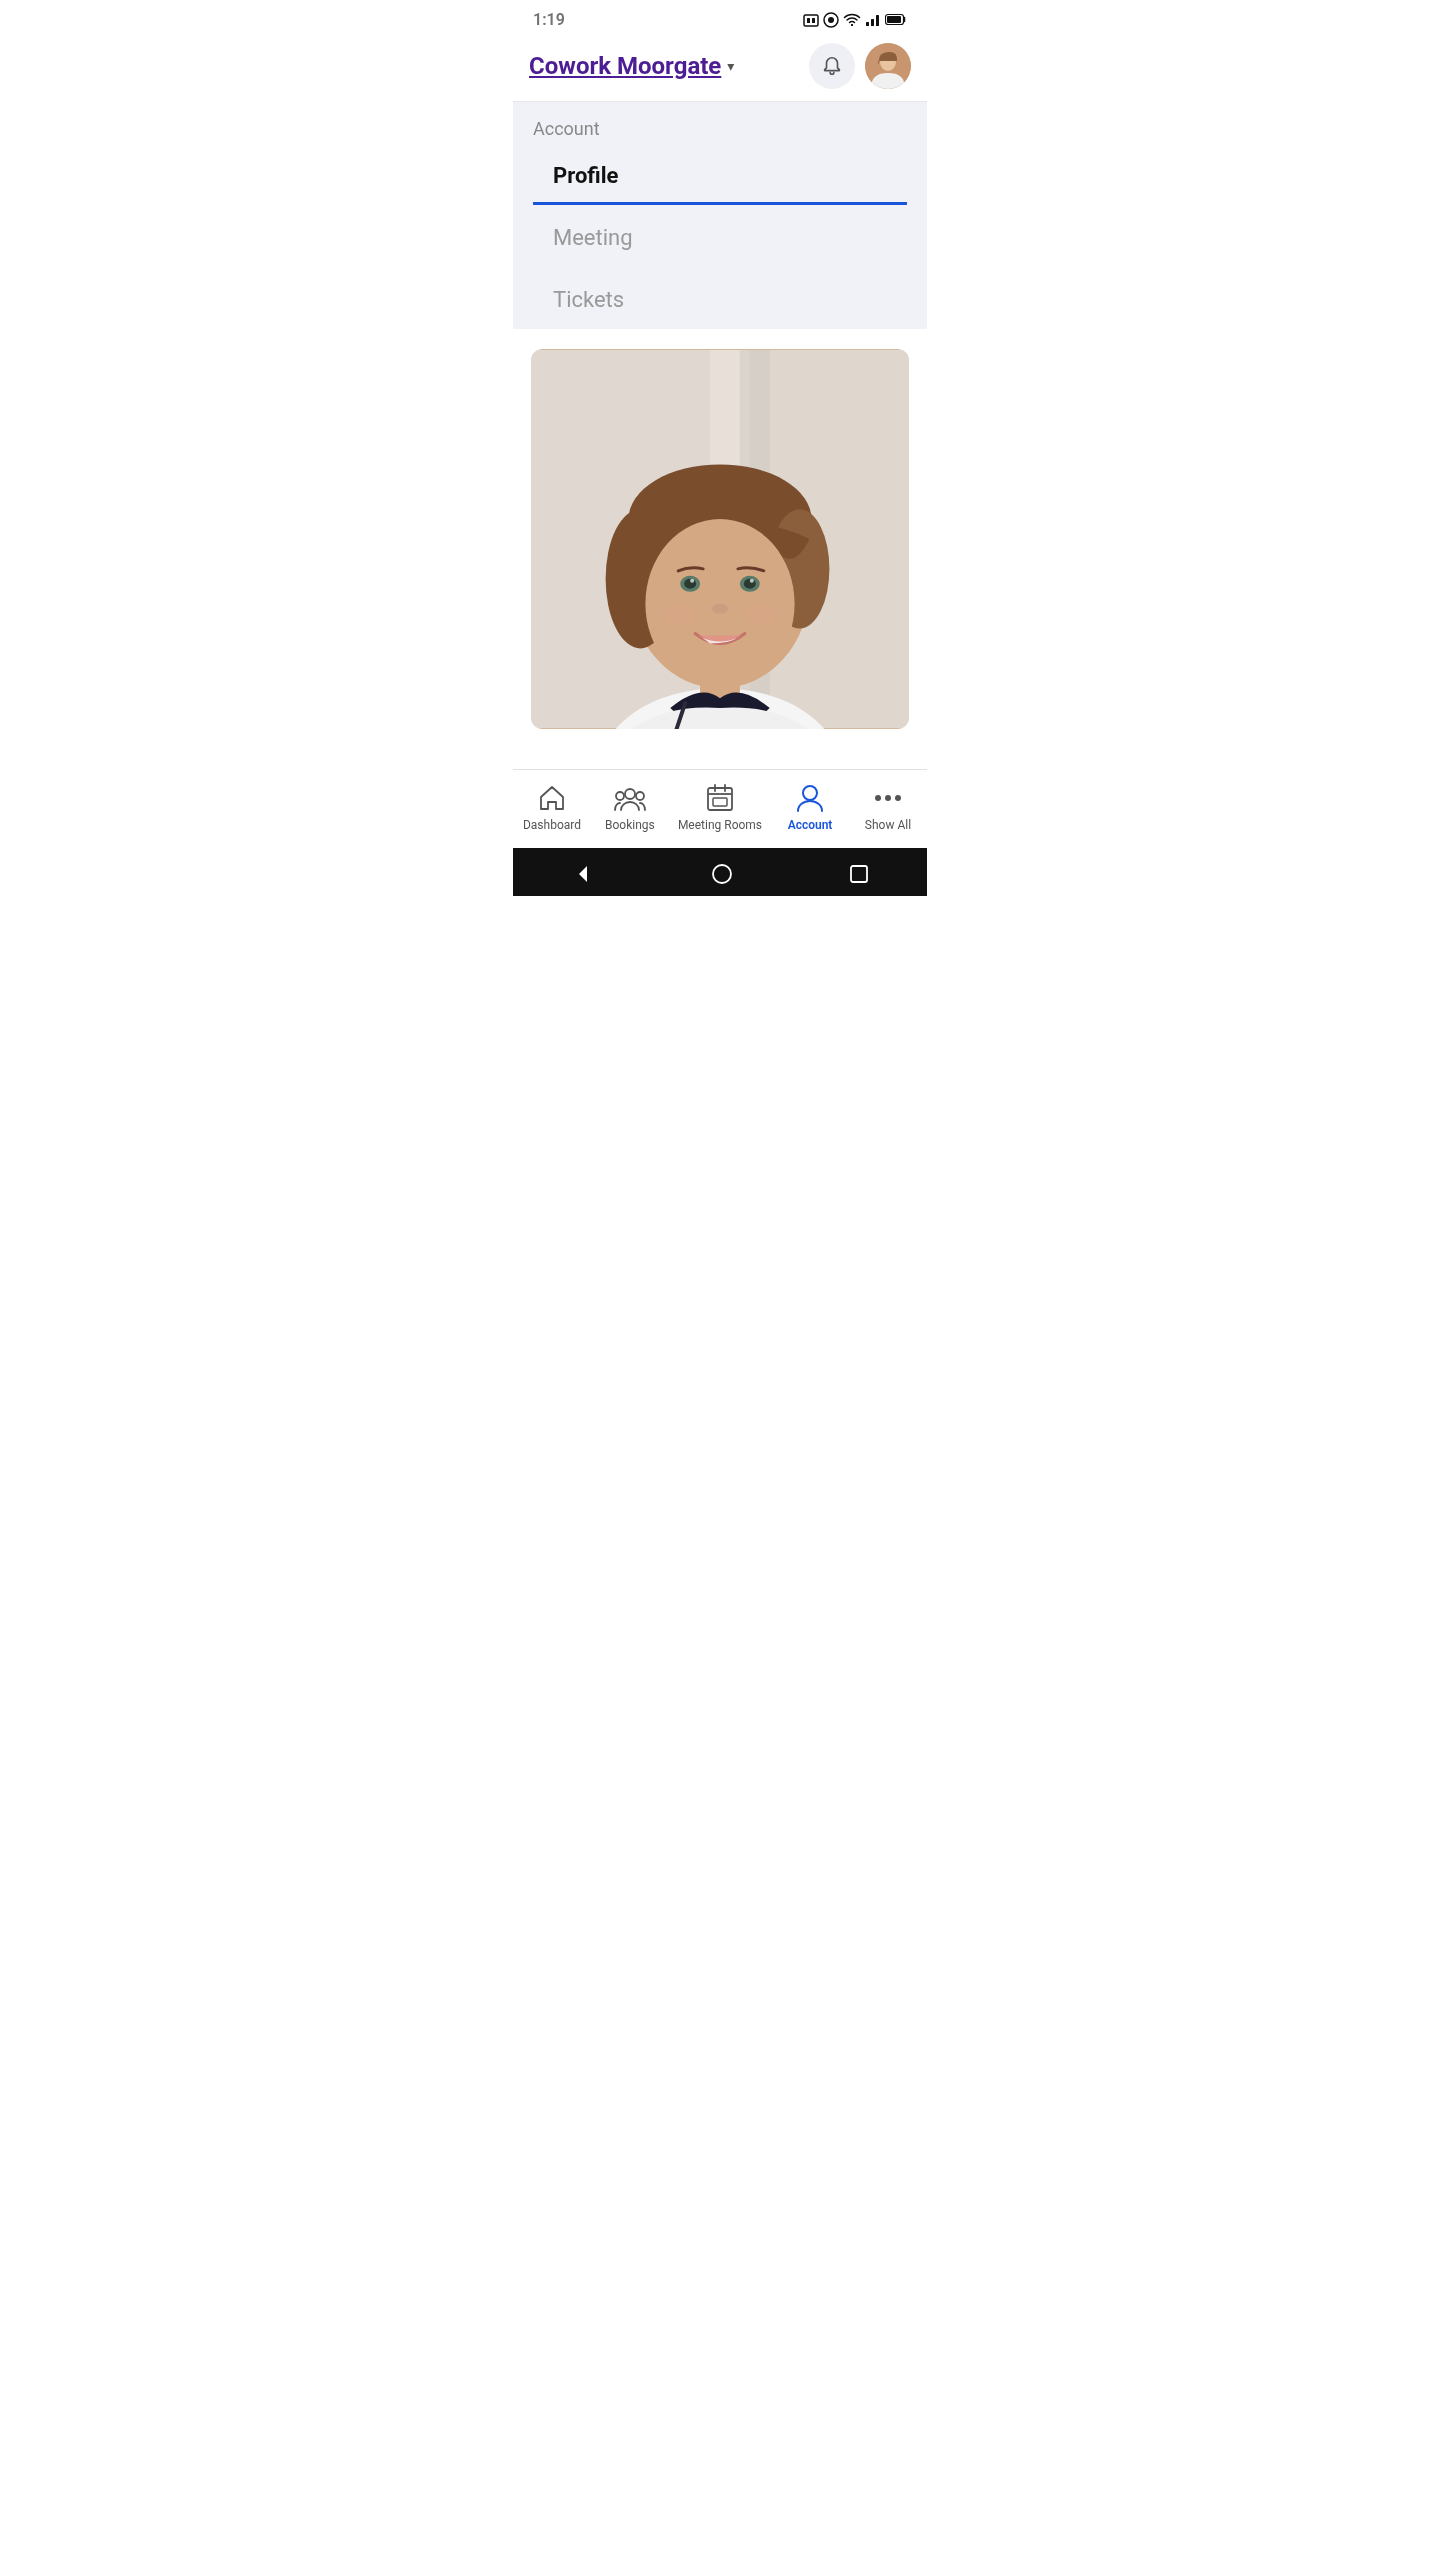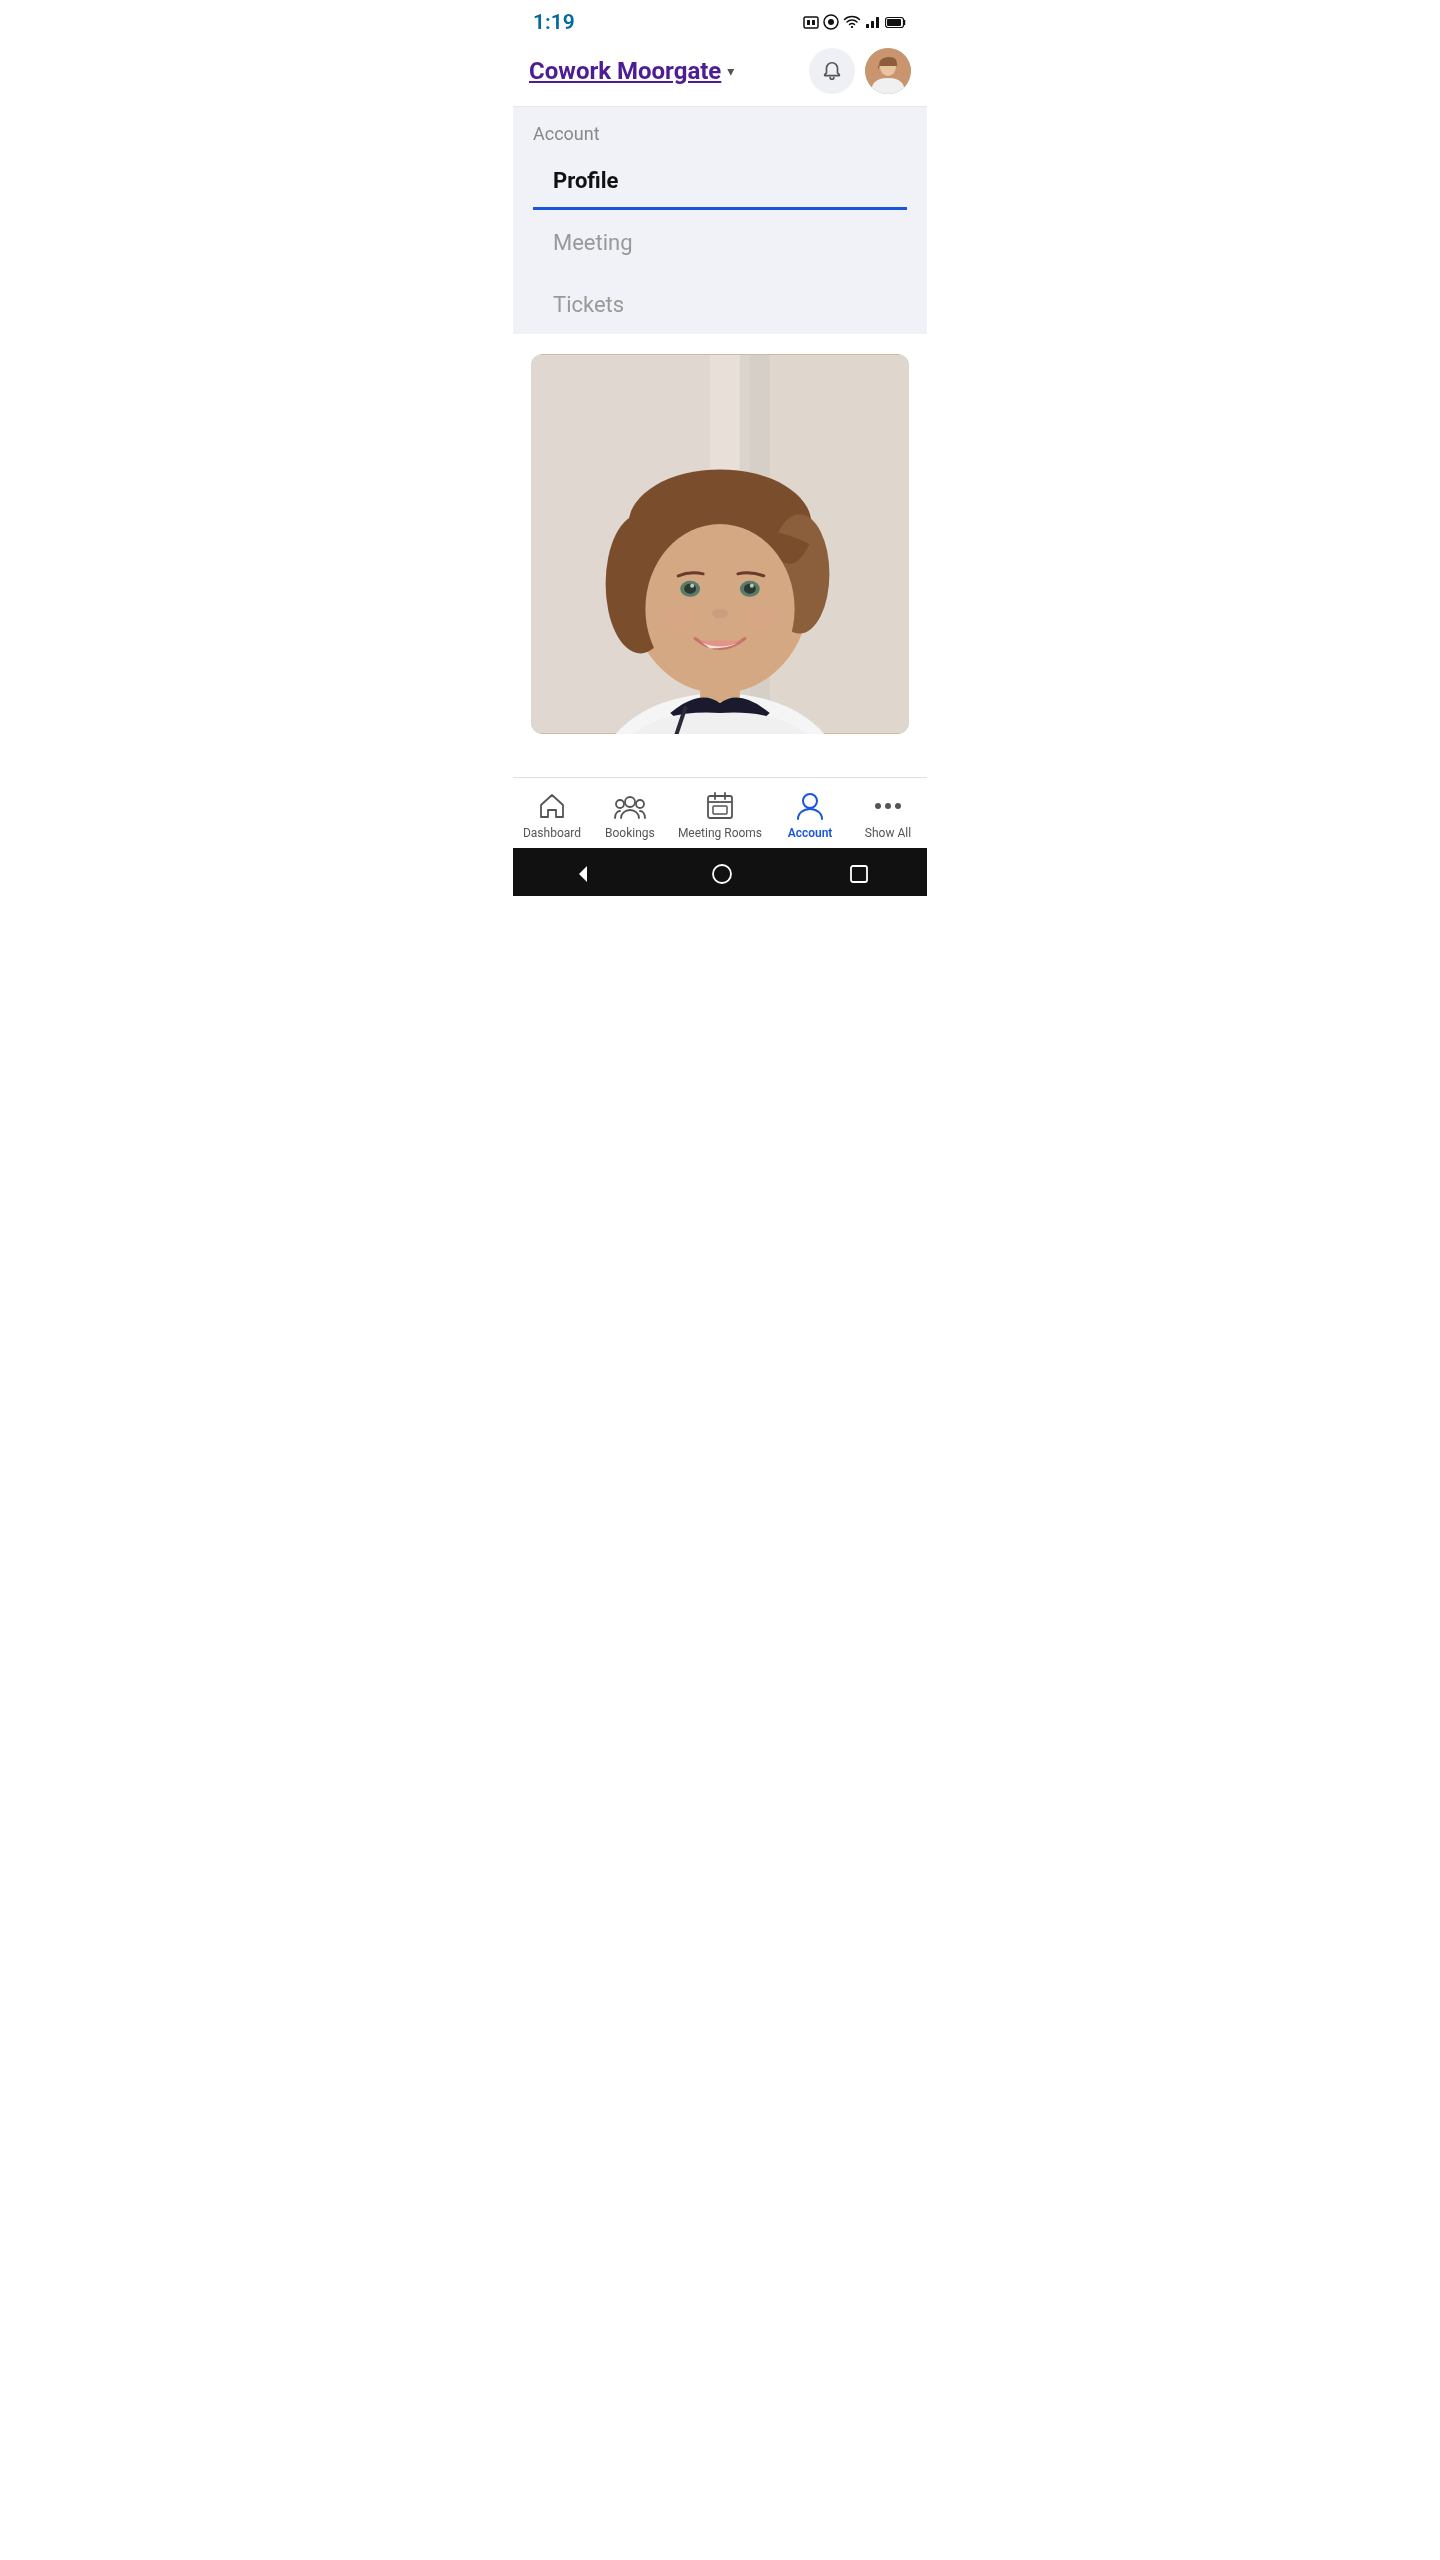--- a/index.html
+++ b/index.html
@@ -18,23 +18,23 @@
 
     
     .status-bar {
       display: flex;
       justify-content: space-between;
       align-items: center;
       padding: 10px 20px 6px;
       background: #fff;
     }
     .status-time {
-      font-size: 21px;
+      font-size: 16px;
       font-weight: 600;
-      color: #0369a1;
+      color: #737373;
     }
     .status-icons {
       display: flex;
       align-items: center;
       gap: 4px;
     }
 
     
     .header {
       display: flex;
@@ -172,21 +172,21 @@
       width: 100%;
       height: 380px;
       display: block;
     }
 
     
     .bottom-nav {
       display: flex;
       justify-content: space-around;
       align-items: flex-start;
-      padding: 12px 0 8px;
+      padding: 12px 0 16px;
       background: #fff;
       border-top: 1px solid #e0e0e0;
     }
     .nav-item {
       display: flex;
       flex-direction: column;
       align-items: center;
       gap: 4px;
       cursor: pointer;
       min-width: 60px;

